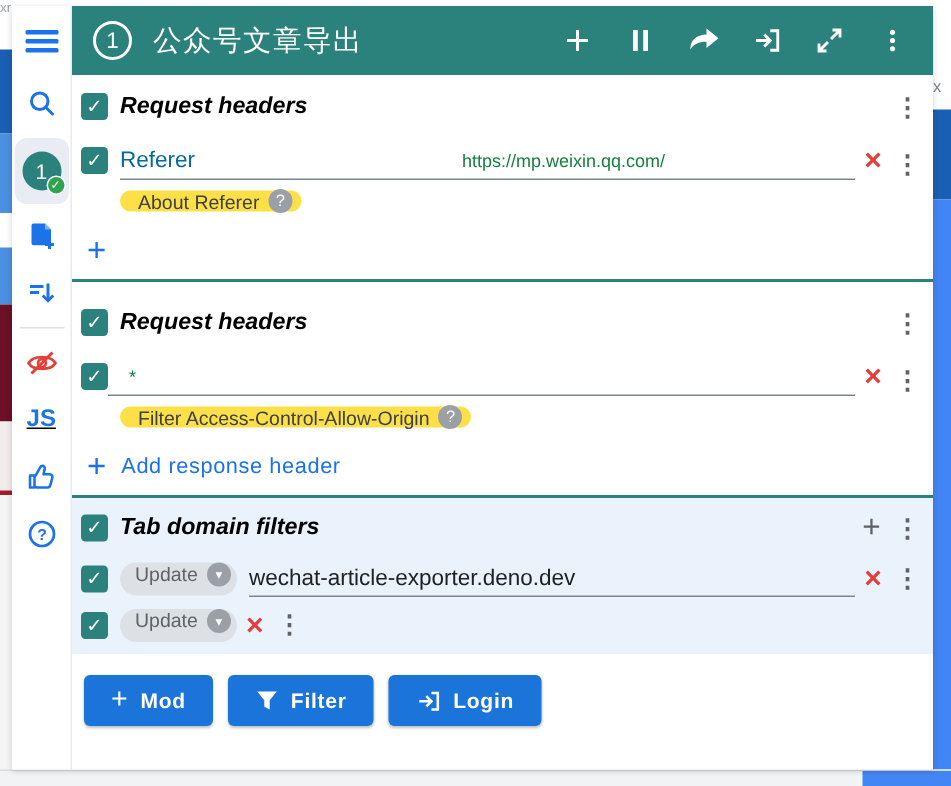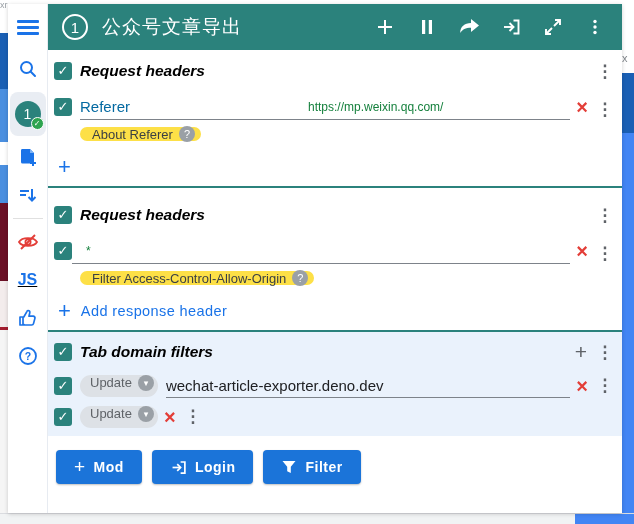--- a/index.html
+++ b/index.html
@@ -290,31 +290,31 @@
             <div class="dots">⋮</div>
           </div>
         </div>
 
         <div class="footer">
           <button class="btn">
             <span class="bplus">+</span>
             <span>Mod</span>
           </button>
           <button class="btn">
+            <svg width="16" height="16" viewBox="0 0 16 16">
+                <path d="M1.5 2h13L9.8 7.8V14l-3.6-1.8V7.8Z" fill="#fff"></path>
+              </svg>
+            <span>Filter</span>
+          </button>
+          <button class="btn">
             <svg width="17" height="17" viewBox="0 0 20 20">
                 <path d="M12.5 3.5h5v13h-5" fill="none" stroke="#fff" stroke-width="2"></path>
                 <line x1="3" y1="10" x2="12" y2="10" stroke="#fff" stroke-width="2"></line>
                 <path d="M8.5 6l4 4-4 4" fill="none" stroke="#fff" stroke-width="2"></path>
               </svg>
             <span>Login</span>
           </button>
-          <button class="btn">
-            <svg width="16" height="16" viewBox="0 0 16 16">
-                <path d="M1.5 2h13L9.8 7.8V14l-3.6-1.8V7.8Z" fill="#fff"></path>
-              </svg>
-            <span>Filter</span>
-          </button>
         </div>
 
       </div>
     </div>
   </div>
 </div>
 
 </body></html>

